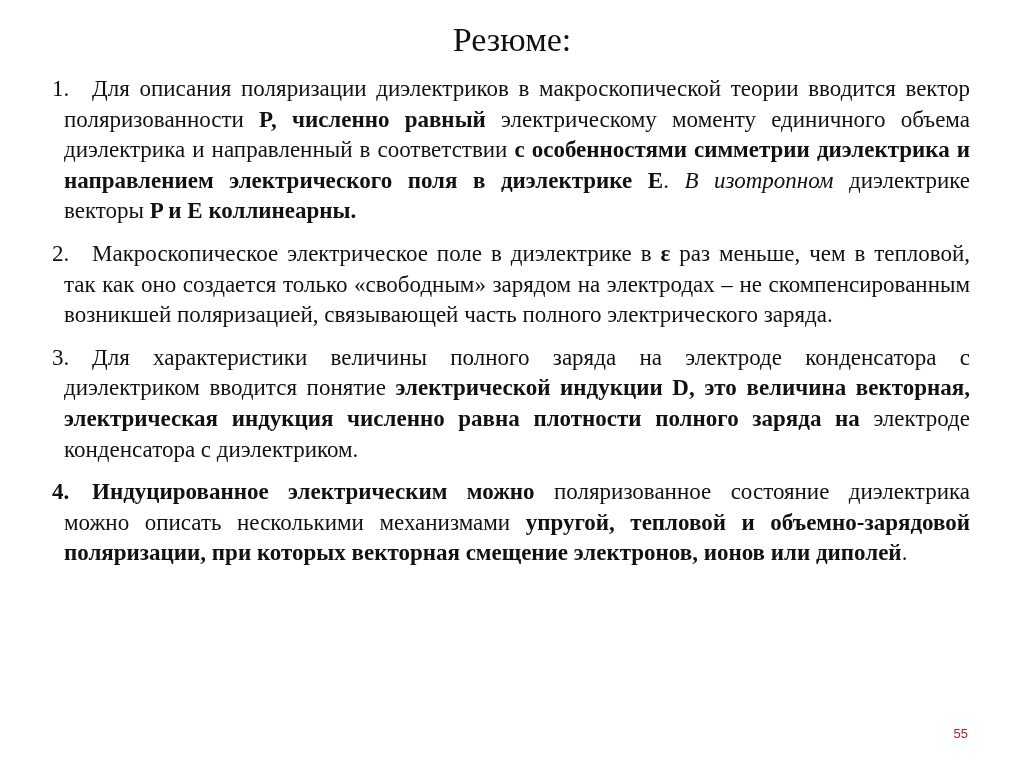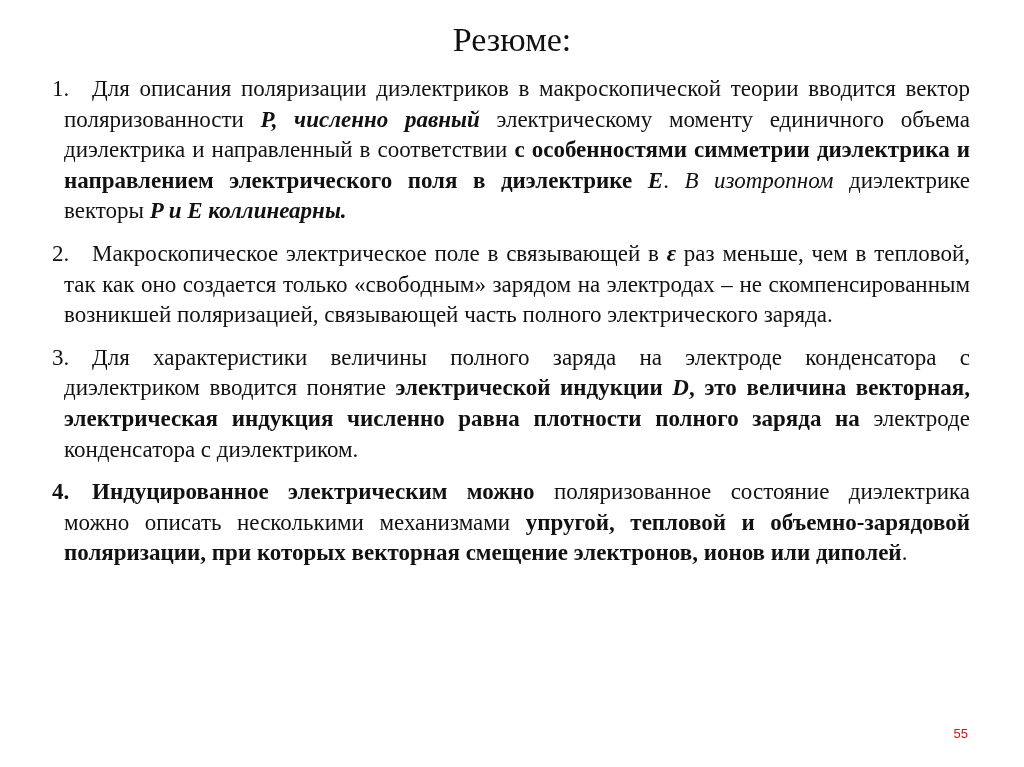--- a/index.html
+++ b/index.html
@@ -9,38 +9,38 @@
   .title { position: absolute; top: 18px; left: 0; width: 1024px; text-align: center;
            font-size: 34px; line-height: 44px; color: #111; }
   .list { position: absolute; left: 52px; top: 74px; width: 918px; margin: 0; padding: 0; list-style: none; }
   .item { position: relative; padding-left: 12px; margin-bottom: 12px; font-size: 23px; line-height: 30.6px;
           text-align: justify; text-align-last: left; }
   .item .num { position: absolute; left: 0; top: 0; width: 36px; }
   .item .body { display: block; text-indent: 28px; }
   .item.bold-num .num { font-weight: bold; }
   .seg-b { font-weight: bold; }
   .seg-i { font-style: italic; }
-  .seg-bi { font-weight: bold; font-style: italic; }
+  .seg-bi { font-weight: bold; }
   .page-num { position: absolute; right: 56px; top: 726px; font-family: "Liberation Sans", sans-serif;
               font-size: 13px; color: #b91c1c; }
 </style>
 </head>
 <body>
 
 <div class="slide">
   <div class="title">Резюме:</div>
 
   <ol class="list">
     <li class="item">
       <span class="num">1.</span>
       <span class="body"><span class="seg-n">Для описания поляризации диэлектриков в макроскопической теории вводится вектор поляризованности </span><span class="seg-bi">P, численно равный</span><span class="seg-n"> электрическому моменту единичного объема диэлектрика и направленный в соответствии </span><span class="seg-b">с особенностями симметрии диэлектрика и направлением электрического поля в диэлектрике </span><span class="seg-bi">E</span><span class="seg-n">. </span><span class="seg-i">В изотропном</span><span class="seg-n"> диэлектрике векторы </span><span class="seg-bi">P и E коллинеарны.</span></span>
     </li>
     <li class="item">
       <span class="num">2.</span>
-      <span class="body"><span class="seg-n">Макроскопическое электрическое поле в связывающей в </span><span class="seg-bi">ε</span><span class="seg-n"> раз меньше, чем в тепловой, так как оно создается только «свободным» зарядом на электродах – не скомпенсированным возникшей поляризацией, связывающей часть полного электрического заряда.</span></span>
+      <span class="body"><span class="seg-n">Макроскопическое электрическое поле в диэлектрике в </span><span class="seg-bi">ε</span><span class="seg-n"> раз меньше, чем в тепловой, так как оно создается только «свободным» зарядом на электродах – не скомпенсированным возникшей поляризацией, связывающей часть полного электрического заряда.</span></span>
     </li>
     <li class="item">
       <span class="num">3.</span>
       <span class="body"><span class="seg-n">Для характеристики величины полного заряда на электроде конденсатора с диэлектриком вводится понятие </span><span class="seg-b">электрической индукции </span><span class="seg-bi">D</span><span class="seg-b">, это величина векторная, электрическая индукция численно равна плотности полного заряда на</span><span class="seg-n"> электроде конденсатора с диэлектриком.</span></span>
     </li>
     <li class="item bold-num">
       <span class="num">4.</span>
       <span class="body"><span class="seg-b">Индуцированное электрическим можно</span><span class="seg-n"> поляризованное состояние диэлектрика можно описать несколькими механизмами </span><span class="seg-b">упругой, тепловой и объемно-зарядовой поляризации, при которых векторная смещение электронов, ионов или диполей</span><span class="seg-n">.</span></span>
     </li>
   </ol>

